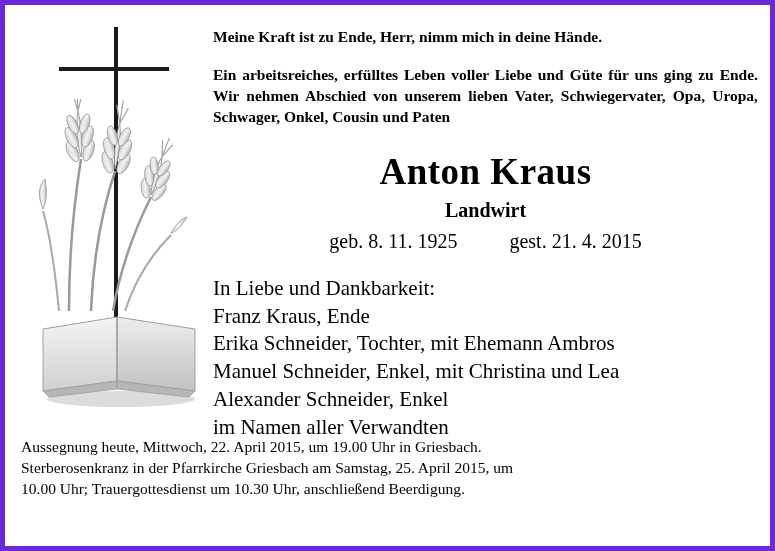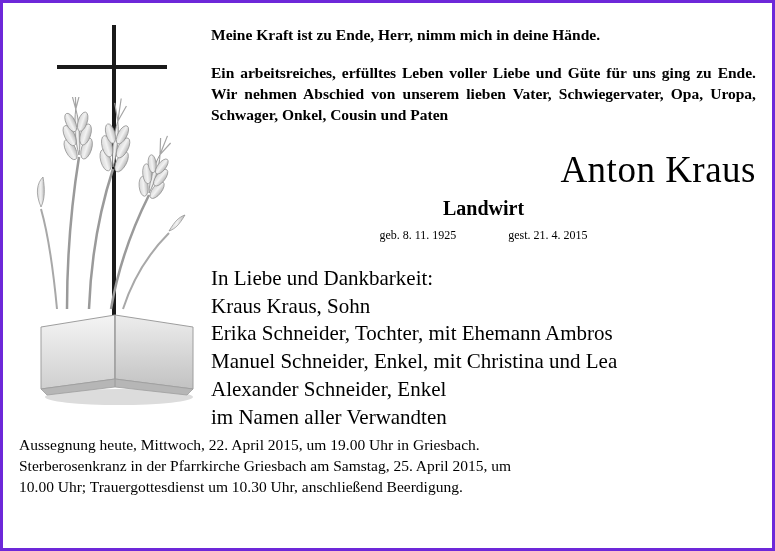--- a/index.html
+++ b/index.html
@@ -9,21 +9,21 @@
   }
   body {
     font-family: "Liberation Serif", serif;
     color: #000000;
   }
   .obituary {
     position: relative;
     width: 775px;
     height: 551px;
     box-sizing: border-box;
-    border: 3px solid #6d28d9;
+    border: 5px solid #6d28d9;
     background: #ffffff;
     overflow: hidden;
   }
 
   
   .illustration {
     position: absolute;
     left: 14px;
     top: 14px;
     width: 195px;
@@ -78,35 +78,35 @@
     line-height: 1.3;
   }
   .intro {
     font-weight: bold;
     font-size: 15.5px;
     margin: 12px 0 22px 0;
     line-height: 1.35;
     text-align: justify;
   }
   .name {
-    text-align: right;
-    font-weight: normal;
+    text-align: center;
+    font-weight: bold;
     font-size: 37px;
     letter-spacing: 0.5px;
     margin: 0 0 6px 0;
   }
   .profession {
     text-align: center;
     font-weight: bold;
     font-size: 20px;
     margin: 0 0 8px 0;
   }
   .dates {
     text-align: center;
-    font-size: 12px;
+    font-size: 20px;
     margin: 0 0 22px 0;
   }
   .dates .gap {
     display: inline-block;
     width: 52px;
   }
   .place {
     font-weight: bold;
     font-size: 16.5px;
     margin: 0 0 14px 0;
@@ -225,21 +225,21 @@
   <div class="content">
     <p class="verse">Meine Kraft ist zu Ende, Herr, nimm mich in deine Hände.</p>
     <p class="intro">Ein arbeitsreiches, erfülltes Leben voller Liebe und Güte für uns ging zu Ende. Wir nehmen Abschied von unserem lieben Vater, Schwiegervater, Opa, Uropa, Schwager, Onkel, Cousin und Paten</p>
     <div class="name">Anton Kraus</div>
     <div class="profession">Landwirt</div>
     <div class="dates">
       <span>geb. 8. 11. 1925</span><span class="gap"></span><span>gest. 21. 4. 2015</span>
     </div>
     <div class="family">
       <div>In Liebe und Dankbarkeit:</div>
-      <div>Kraus Kraus, Sohn</div>
+      <div>Franz Kraus, Ende</div>
       <div>Erika Schneider, Tochter, mit Ehemann Ambros</div>
       <div>Manuel Schneider, Enkel, mit Christina und Lea</div>
       <div>Alexander Schneider, Enkel</div>
       <div>im Namen aller Verwandten</div>
     </div>
   </div>
 
   <div class="footer">
     <div class="para1">
       <div>Aussegnung heute, Mittwoch, 22. April 2015, um 19.00 Uhr in Griesbach.</div>

